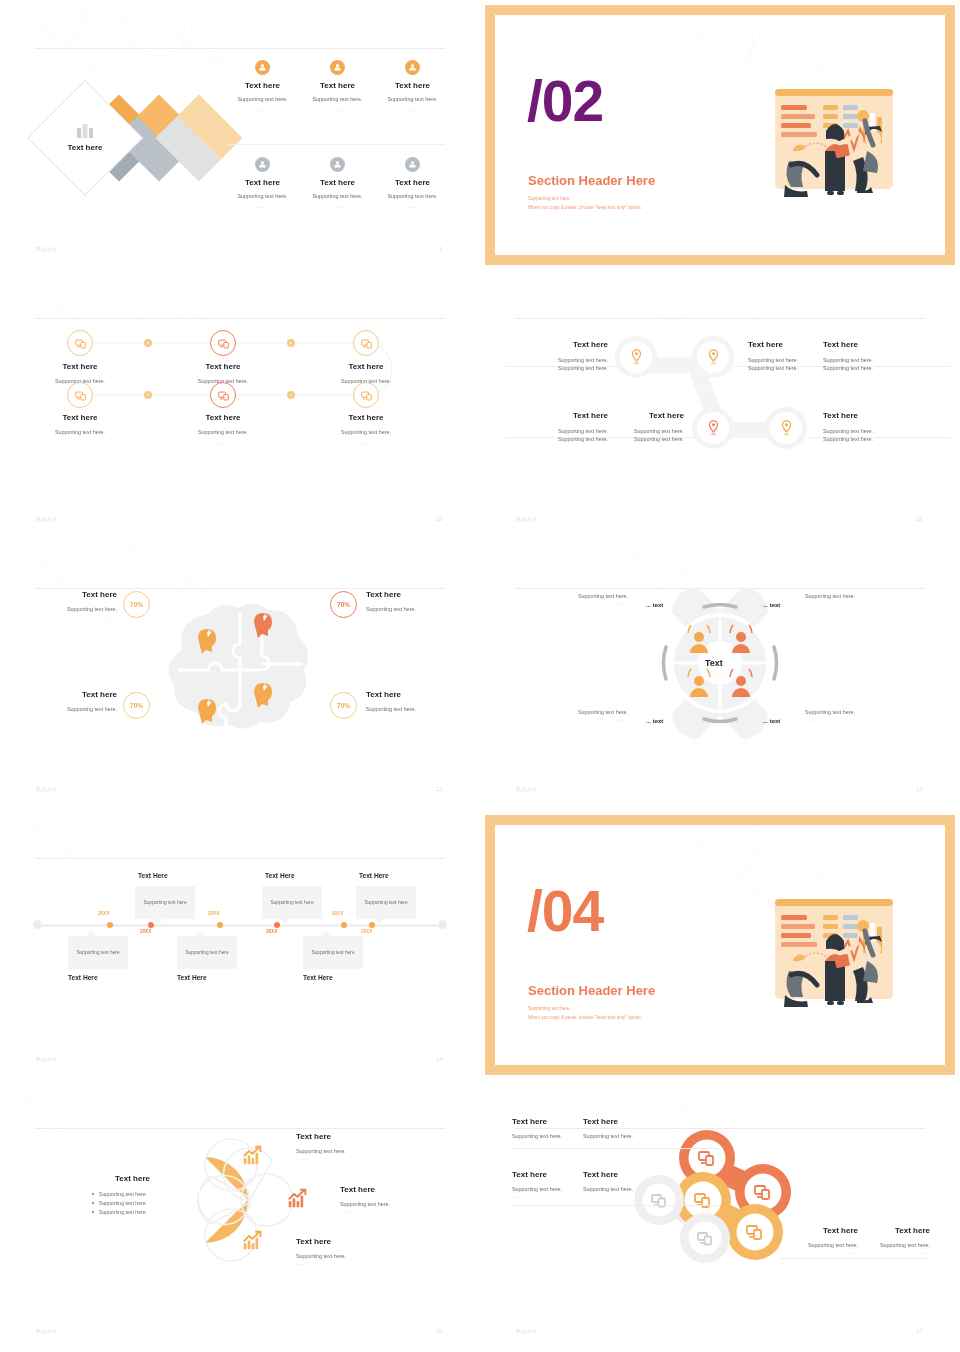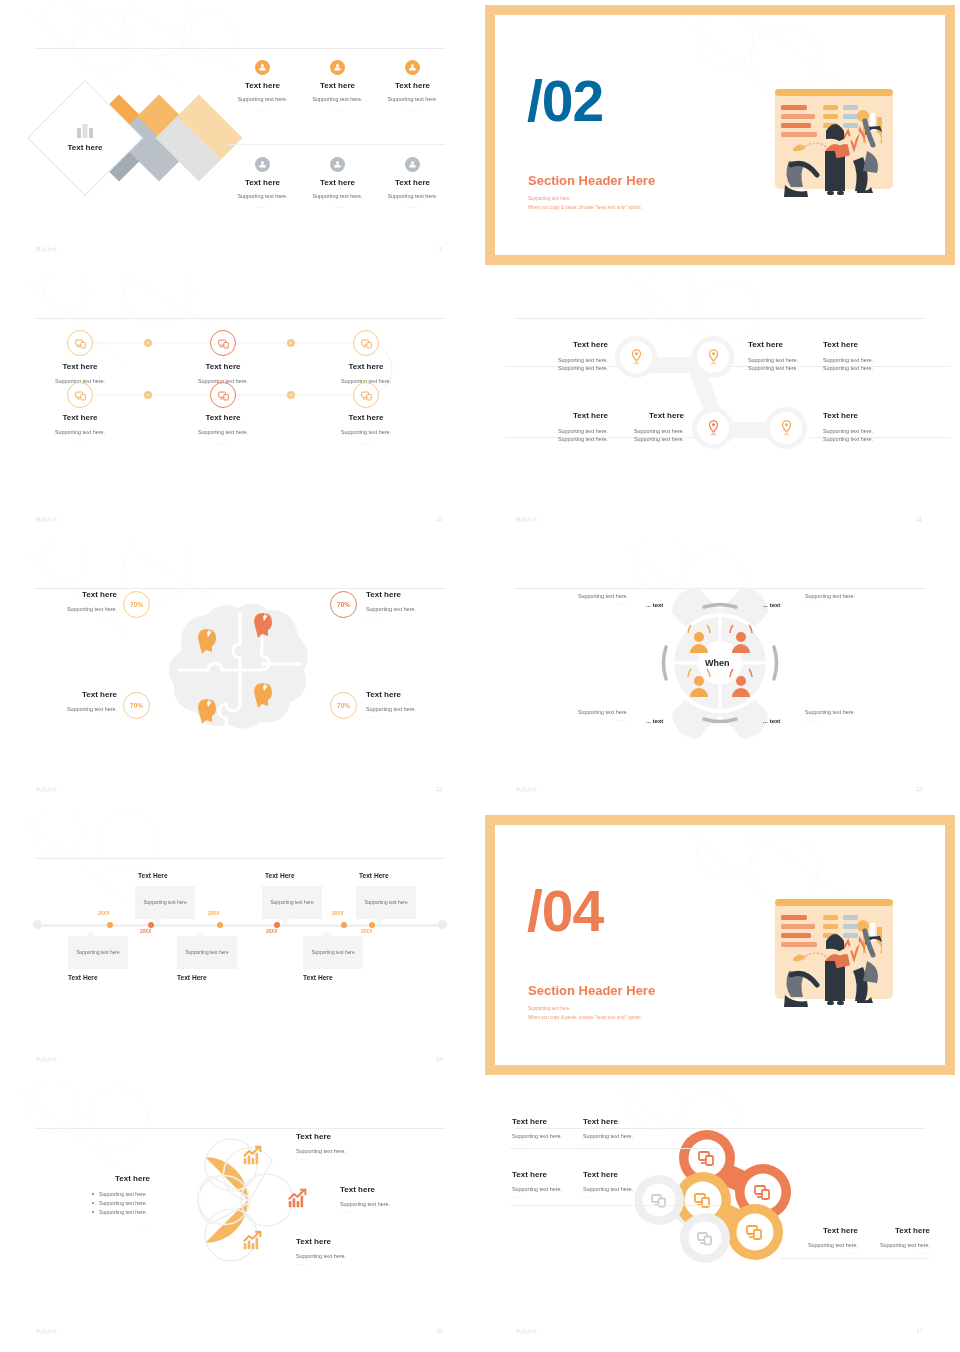--- a/index.html
+++ b/index.html
@@ -297,21 +297,21 @@
     <div class="inner">
       <div class="sec-outer"></div>
       <div class="sec-inner">
         <svg class="watermark" style="left:150px;top:0;opacity:.55" viewBox="0 0 300 120">
           <g stroke="#f6f6f6" stroke-width="1" fill="none">
             <circle cx="80" cy="25" r="28"></circle>
               <circle cx="140" cy="45" r="34"></circle>
             <path d="M40 5 L150 100 M100 0 L210 80"></path>
           </g>
         </svg>
-        <div class="sec-num" style="color:#0369a1">/02</div>
+        <div class="sec-num" style="color:#701a75">/02</div>
         <div class="sec-title" style="color:#ED7D52">Section Header Here</div>
         <div class="sec-sub" style="color:#F09873">
           <div>Supporting text here.</div>
           <div>When you copy &amp; paste, choose "keep text only" option.</div>
         </div>
         <svg class="illus" width="140" height="130" viewBox="0 0 140 130">
           <rect x="12" y="8" width="118" height="100" rx="5" fill="#FBE3C4"></rect>
           <rect x="12" y="8" width="118" height="7" rx="3.5" fill="#F5B861"></rect>
           <rect x="18" y="24" width="26" height="5" rx="1.5" fill="#ED7D52"></rect>
           <rect x="18" y="33" width="34" height="5" rx="1.5" fill="#F2A07A"></rect>
@@ -686,21 +686,21 @@
             <path d="M90 102 a13 13 0 0 0 -3 -8" stroke="#F5A94E" stroke-width="1.6" fill="none"></path>
           </g>
         <g fill="#ED7D52">
             <circle cx="121" cy="106" r="5"></circle>
             <path d="M112 122 a9 9 0 0 1 18 0z"></path>
             <path d="M110 102 a13 13 0 0 1 3 -8" stroke="#ED7D52" stroke-width="1.6" fill="none"></path>
             <path d="M132 102 a13 13 0 0 0 -3 -8" stroke="#ED7D52" stroke-width="1.6" fill="none"></path>
           </g>
       </svg>
 
-      <div class="center-txt" style="left:225px;top:118px">When</div>
+      <div class="center-txt" style="left:225px;top:118px">Text</div>
 
       <div class="qlbl" style="left:166px;top:62px">... text</div>
       <div class="qlbl" style="left:283px;top:62px">... text</div>
       <div class="qlbl" style="left:166px;top:178px">... text</div>
       <div class="qlbl" style="left:283px;top:178px">... text</div>
 
       <div class="tblk-r" style="left:48px;top:52px;width:100px">
         <div class="sub">Supporting text here.</div>
         <div class="dots">......</div>
       </div>

